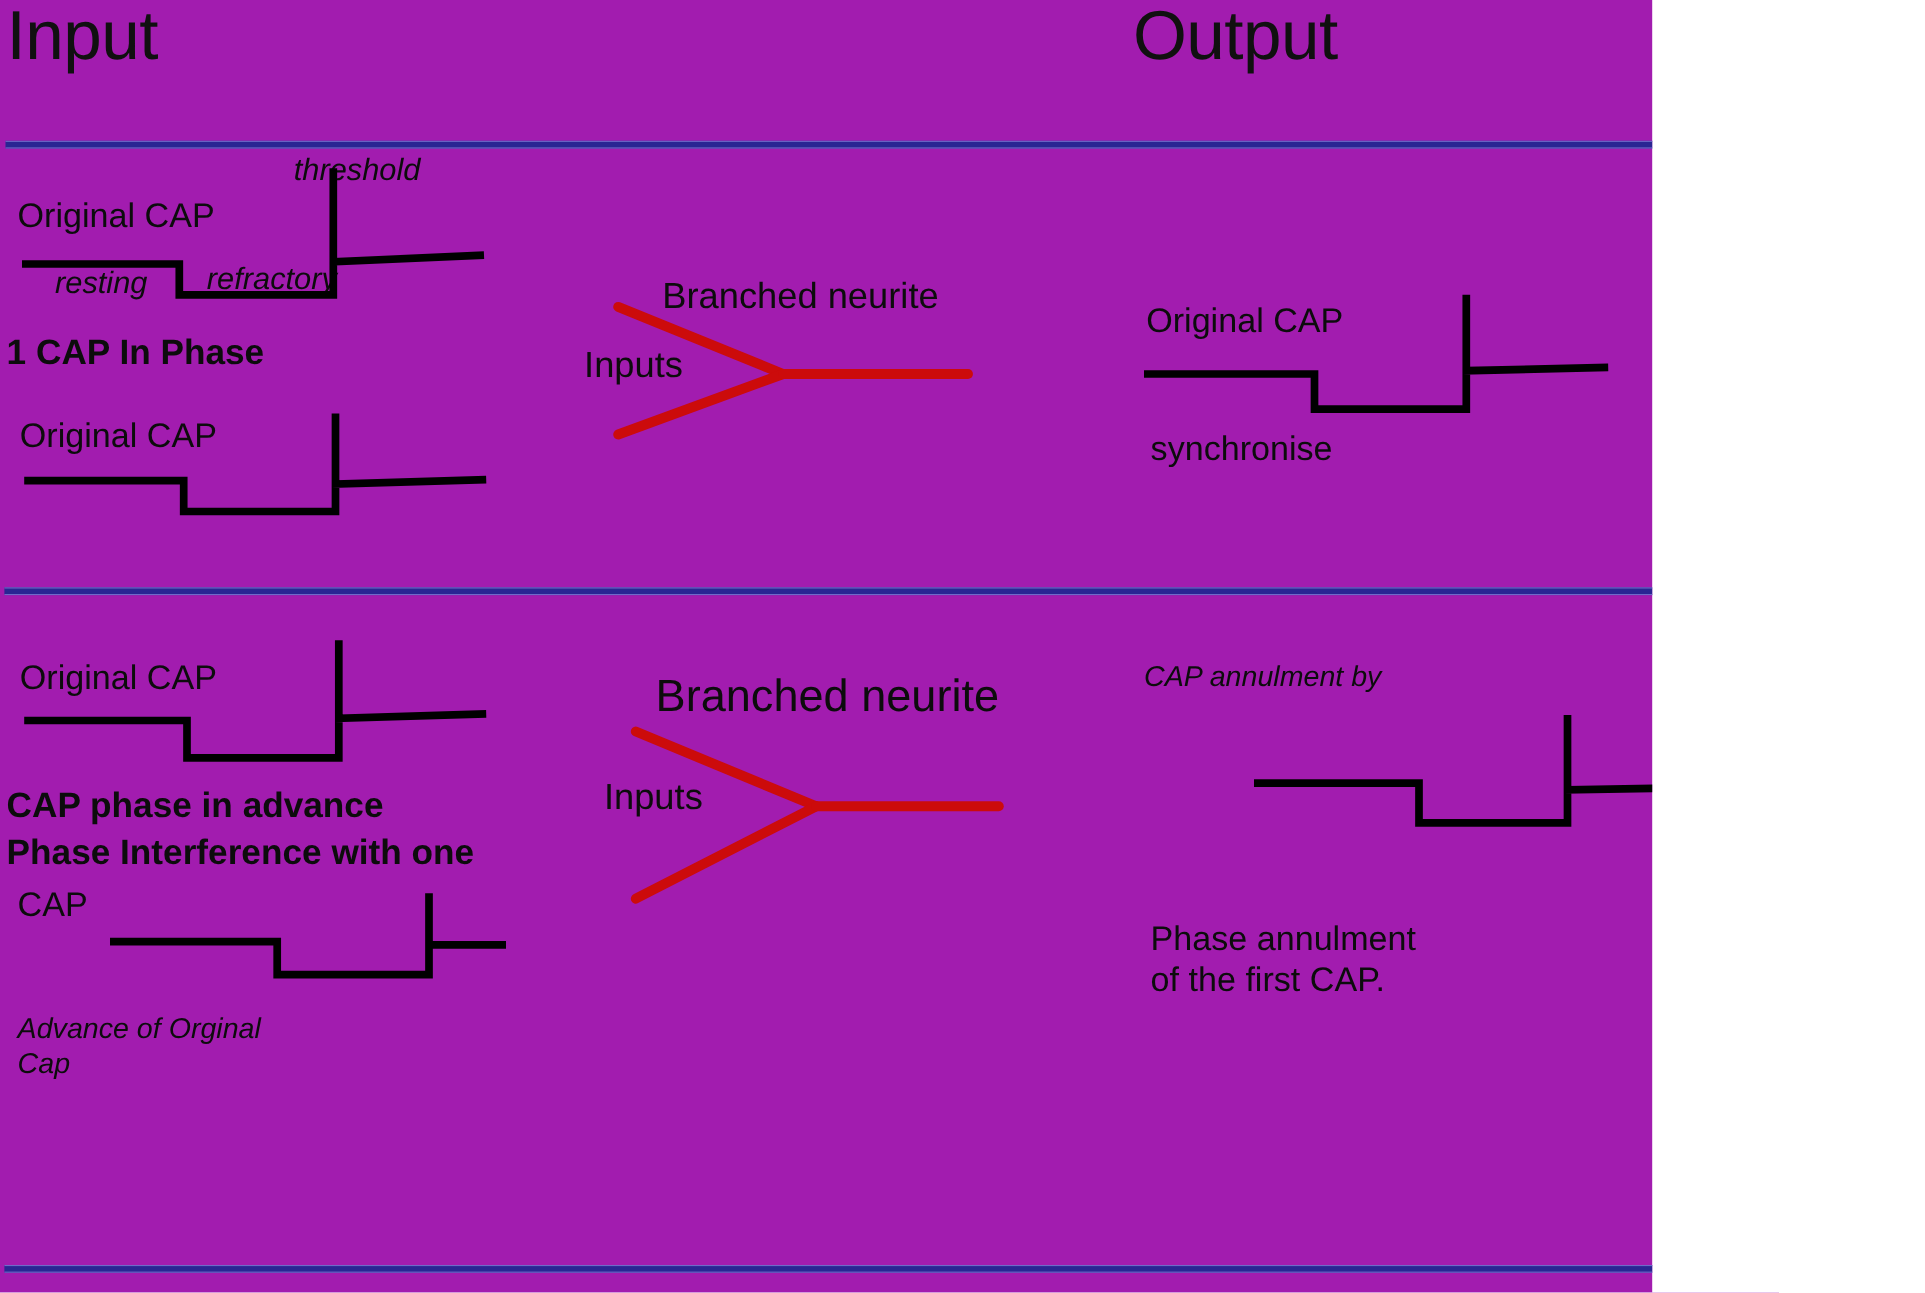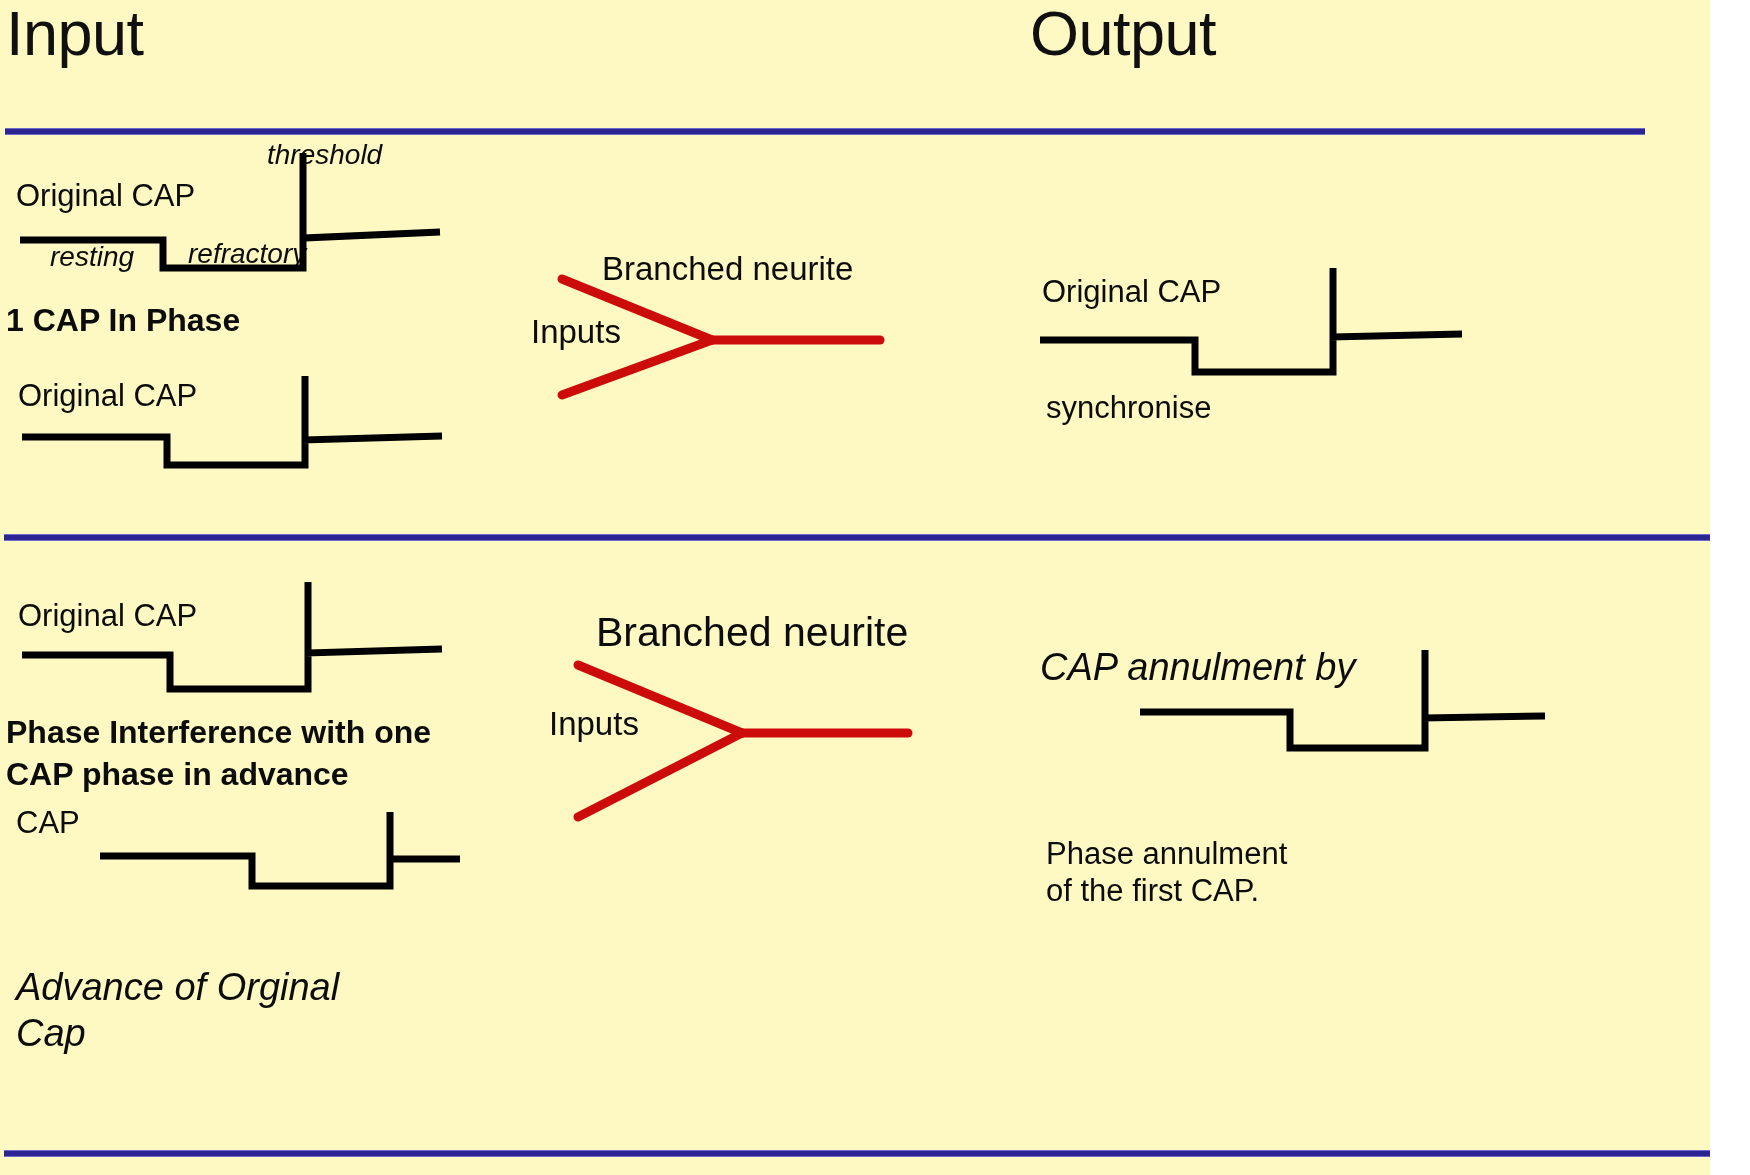--- a/index.html
+++ b/index.html
@@ -7,23 +7,23 @@
     margin: 0;
     padding: 0;
     background: #ffffff;
   }
   body {
     font-family: "Liberation Sans", sans-serif;
     color: #000000;
   }
   #figure {
     position: relative;
-    width: 1710px;
+    width: 1502px;
     height: 1175px;
-    background: #fef9c3;
+    background: #a21caf;
     overflow: hidden;
   }
   .abs { position: absolute; }
 
   
   .col-heading {
     font-family: "Liberation Sans", sans-serif;
     font-weight: 400;
     font-size: 63px;
     line-height: 1.0;
@@ -41,23 +41,22 @@
     white-space: nowrap;
   }
   .lbl-2l { white-space: normal; }
   .lbl-bold { font-weight: 700; }
   .lbl-small-ital {
     font-style: italic;
     font-size: 28px;
   }
   .lbl-big-ital {
     font-style: italic;
-    font-size: 38px;
+    font-size: 26px;
     line-height: 1.2;
-    margin-top: 45px;
   }
   .lbl-mid { font-size: 33px; }
 
   
   .rule {
     height: 5px;
     background: #2A2593;
     border-top: 1px solid #6f6ac9;
     border-bottom: 1px solid #6f6ac9;
   }
@@ -142,22 +141,22 @@
 
   <div class="abs lbl" style="left:18px; top:598px;">Original CAP</div>
 
   <div class="abs" style="left:0px; top:570px;">
     <svg width="470" height="140" viewBox="0 0 470 140">
       <path class="wave-path" d="M 22 85 L 170 85 L 170 119 L 308 119 L 308 12 L 308 83 L 442 79"></path>
     </svg>
   </div>
 
   <div class="abs lbl lbl-bold lbl-2l" style="left:6px; top:712px; width:430px; font-size:32px; line-height:1.3;">
+    <div>CAP phase in advance</div>
     <div>Phase Interference with one</div>
-    <div>CAP phase in advance</div>
   </div>
 
   <div class="abs lbl" style="left:16px; top:805px;">CAP</div>
 
   <div class="abs" style="left:80px; top:795px;">
     <svg width="400" height="120" viewBox="0 0 400 120">
       <path class="wave-path" d="M 20 61 L 172 61 L 172 91 L 310 91 L 310 17 L 310 64 L 380 64"></path>
     </svg>
   </div>
 

